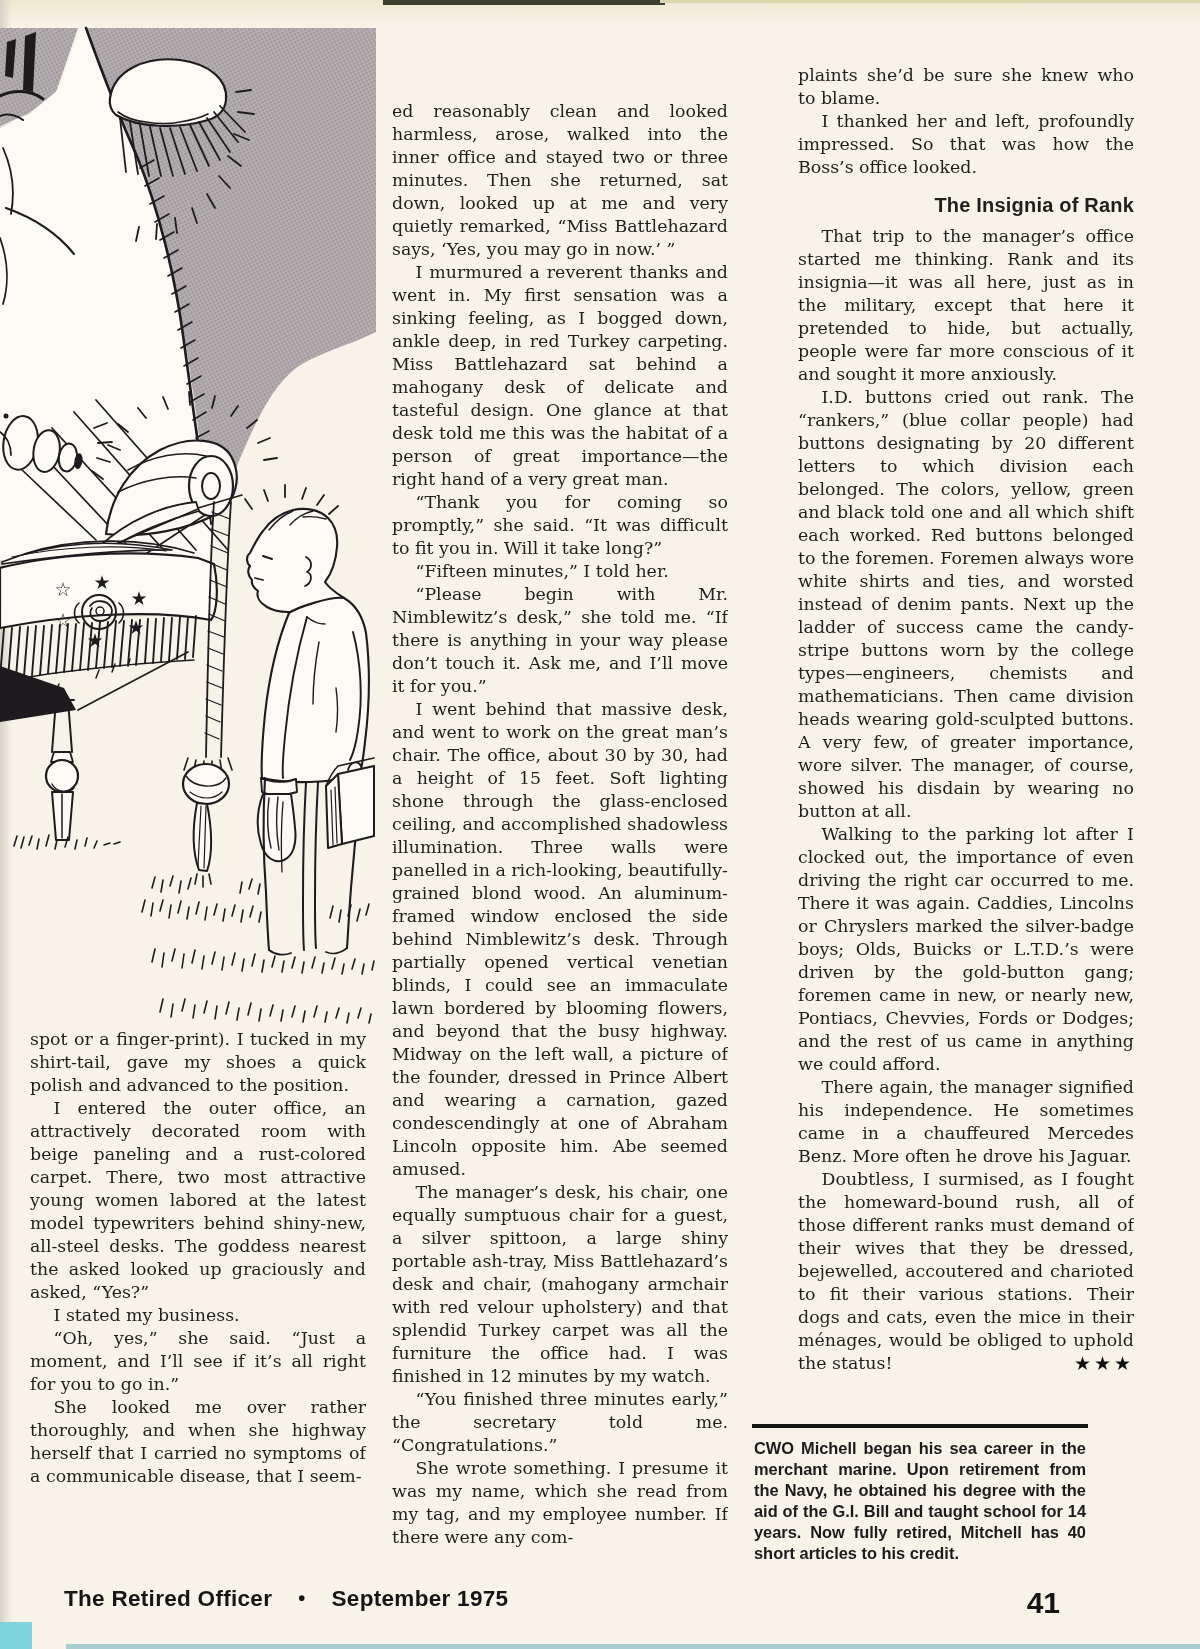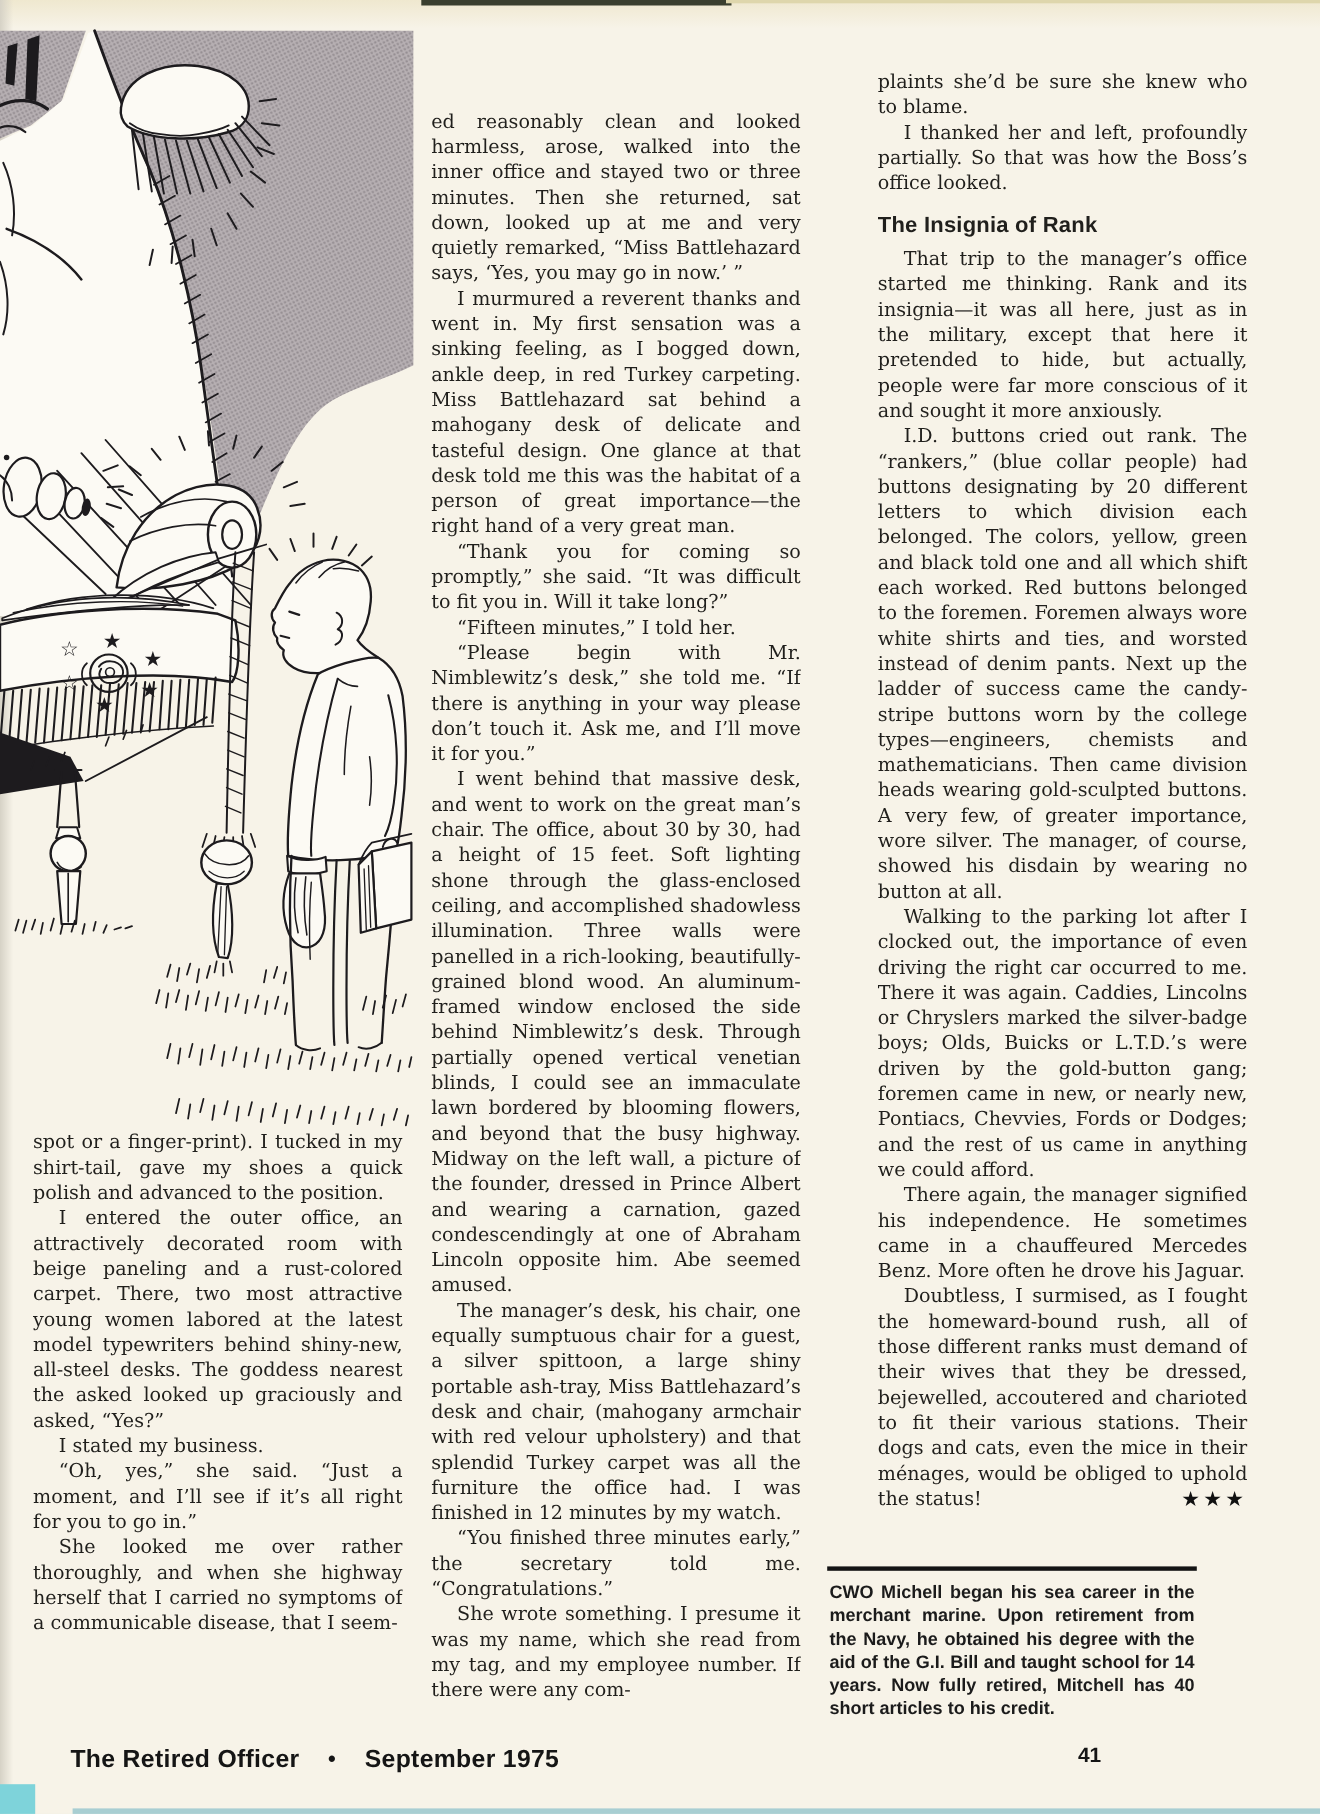--- a/index.html
+++ b/index.html
@@ -39,21 +39,21 @@
     overflow:hidden;
   }
   #col-left{left:30px;top:1028px;height:478px;}
   #col-mid{left:392px;top:64px;height:1502px;margin-top:36px;}
   #col-right{left:752px;top:64px;height:1354px;margin-left:46px;}
   .para{margin:0;text-indent:1.35em;}
   .para.flush{text-indent:0;}
   .section-heading{
     font-family:"Liberation Sans", sans-serif;
     font-weight:bold;font-size:20px;line-height:24px;
-    letter-spacing:0.2px;margin:14px 0 8px 0;text-indent:0;text-align:left;
+    letter-spacing:0.2px;margin:14px 0 8px 0;text-indent:0;text-align:right;
   }
   .stars{
     float:right;
     font-family:"DejaVu Sans", sans-serif;
     font-size:19px;letter-spacing:3px;color:#111;
     line-height:23px;
   }
   
   .footnote-block{position:absolute;left:752px;top:1424px;width:336px;}
   .footnote-rule{border-top:4px solid #141414;margin:0 0 10px 0;}
@@ -63,23 +63,23 @@
     color:#1b1b1b;margin:2px;
   }
   
   .footer-left{
     position:absolute;left:64px;top:1586px;
     font-family:"Liberation Sans", sans-serif;font-weight:bold;
     font-size:22.5px;color:#151515;letter-spacing:0.3px;text-align:right;
   }
   .footer-bullet{display:inline-block;margin:0 26px;font-size:20px;vertical-align:1px;}
   .footer-page{
-    position:absolute;left:980px;top:1586px;width:80px;text-align:left;
+    position:absolute;left:980px;top:1586px;width:80px;text-align:right;
     font-family:"Liberation Sans", sans-serif;font-weight:bold;
-    font-size:19px;color:#151515;
+    font-size:30px;color:#151515;
   }
   .illustration{position:absolute;left:0;top:0;}
 </style>
 </head>
 <body>
 
 <div class="page">
 
   <div class="edge-top-tint"></div>
   <div class="edge-top-dark"></div>
@@ -253,21 +253,21 @@
       <p class="para">“Please begin with Mr. Nimblewitz’s desk,” she told me. “If there is anything in your way please don’t touch it. Ask me, and I’ll move it for you.”</p>
       <p class="para">I went behind that massive desk, and went to work on the great man’s chair. The office, about 30 by 30, had a height of 15 feet. Soft lighting shone through the glass-enclosed ceiling, and accomplished shadowless illumination. Three walls were panelled in a rich-looking, beautifully-grained blond wood. An aluminum-framed window enclosed the side behind Nimblewitz’s desk. Through partially opened vertical venetian blinds, I could see an immaculate lawn bordered by blooming flowers, and beyond that the busy highway. Midway on the left wall, a picture of the founder, dressed in Prince Albert and wearing a carnation, gazed condescendingly at one of Abraham Lincoln opposite him. Abe seemed amused.</p>
       <p class="para">The manager’s desk, his chair, one equally sumptuous chair for a guest, a silver spittoon, a large shiny portable ash-tray, Miss Battlehazard’s desk and chair, (mahogany armchair with red velour upholstery) and that splendid Turkey carpet was all the furniture the office had. I was finished in 12 minutes by my watch.</p>
       <p class="para">“You finished three minutes early,” the secretary told me. “Congratulations.”</p>
       <p class="para">She wrote something. I presume it was my name, which she read from my tag, and my employee number. If there were any com-</p>
     </div>
 
   <div class="col" id="col-right">
     <div>
         <p class="para flush">plaints she’d be sure she knew who to blame.</p>
-        <p class="para">I thanked her and left, profoundly partially. So that was how the Boss’s office looked.</p>
+        <p class="para">I thanked her and left, profoundly impressed. So that was how the Boss’s office looked.</p>
       </div>
     <h2 class="section-heading">The Insignia of Rank</h2>
     <div>
         <p class="para">That trip to the manager’s office started me thinking. Rank and its insignia—it was all here, just as in the military, except that here it pretended to hide, but actually, people were far more conscious of it and sought it more anxiously.</p>
         <p class="para">I.D. buttons cried out rank. The “rankers,” (blue collar people) had buttons designating by 20 different letters to which division each belonged. The colors, yellow, green and black told one and all which shift each worked. Red buttons belonged to the foremen. Foremen always wore white shirts and ties, and worsted instead of denim pants. Next up the ladder of success came the candy-stripe buttons worn by the college types—engineers, chemists and mathematicians. Then came division heads wearing gold-sculpted buttons. A very few, of greater importance, wore silver. The manager, of course, showed his disdain by wearing no button at all.</p>
         <p class="para">Walking to the parking lot after I clocked out, the importance of even driving the right car occurred to me. There it was again. Caddies, Lincolns or Chryslers marked the silver-badge boys; Olds, Buicks or L.T.D.’s were driven by the gold-button gang; foremen came in new, or nearly new, Pontiacs, Chevvies, Fords or Dodges; and the rest of us came in anything we could afford.</p>
         <p class="para">There again, the manager signified his independence. He sometimes came in a chauffeured Mercedes Benz. More often he drove his Jaguar.</p>
       </div>
     <p class="para"><span>Doubtless, I surmised, as I fought the homeward-bound rush, all of those different ranks must demand of their wives that they be dressed, bejewelled, accoutered and charioted to fit their various stations. Their dogs and cats, even the mice in their ménages, would be obliged to uphold the status!</span><span class="stars">★★★</span></p>
   </div>

